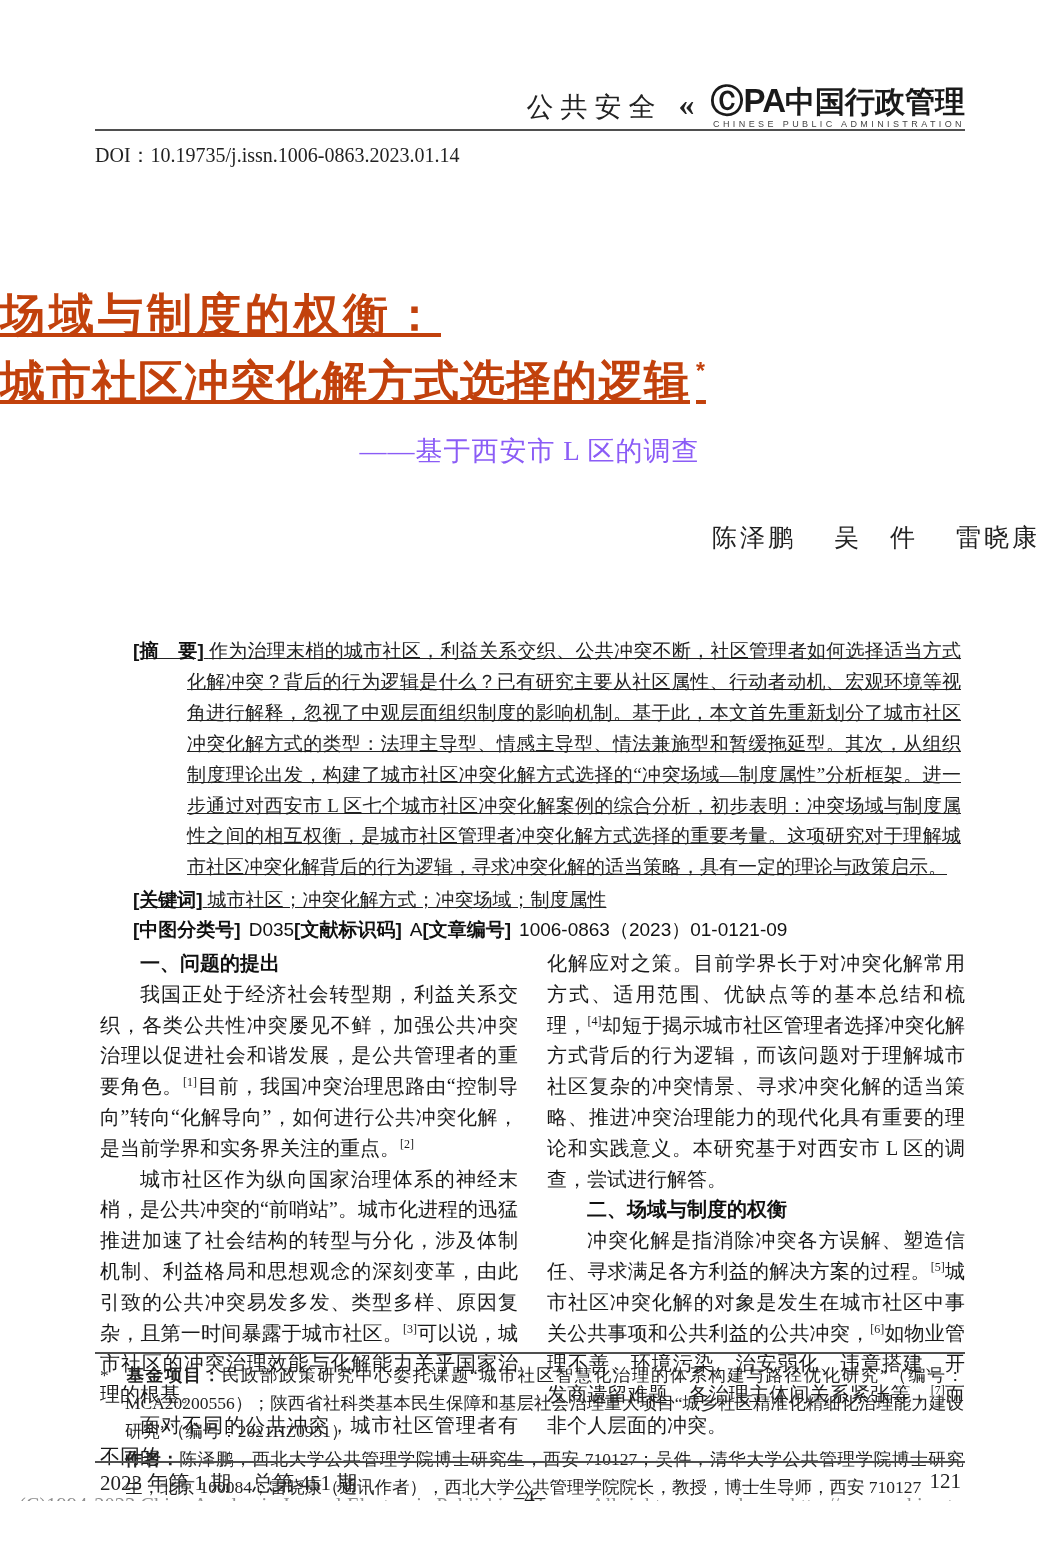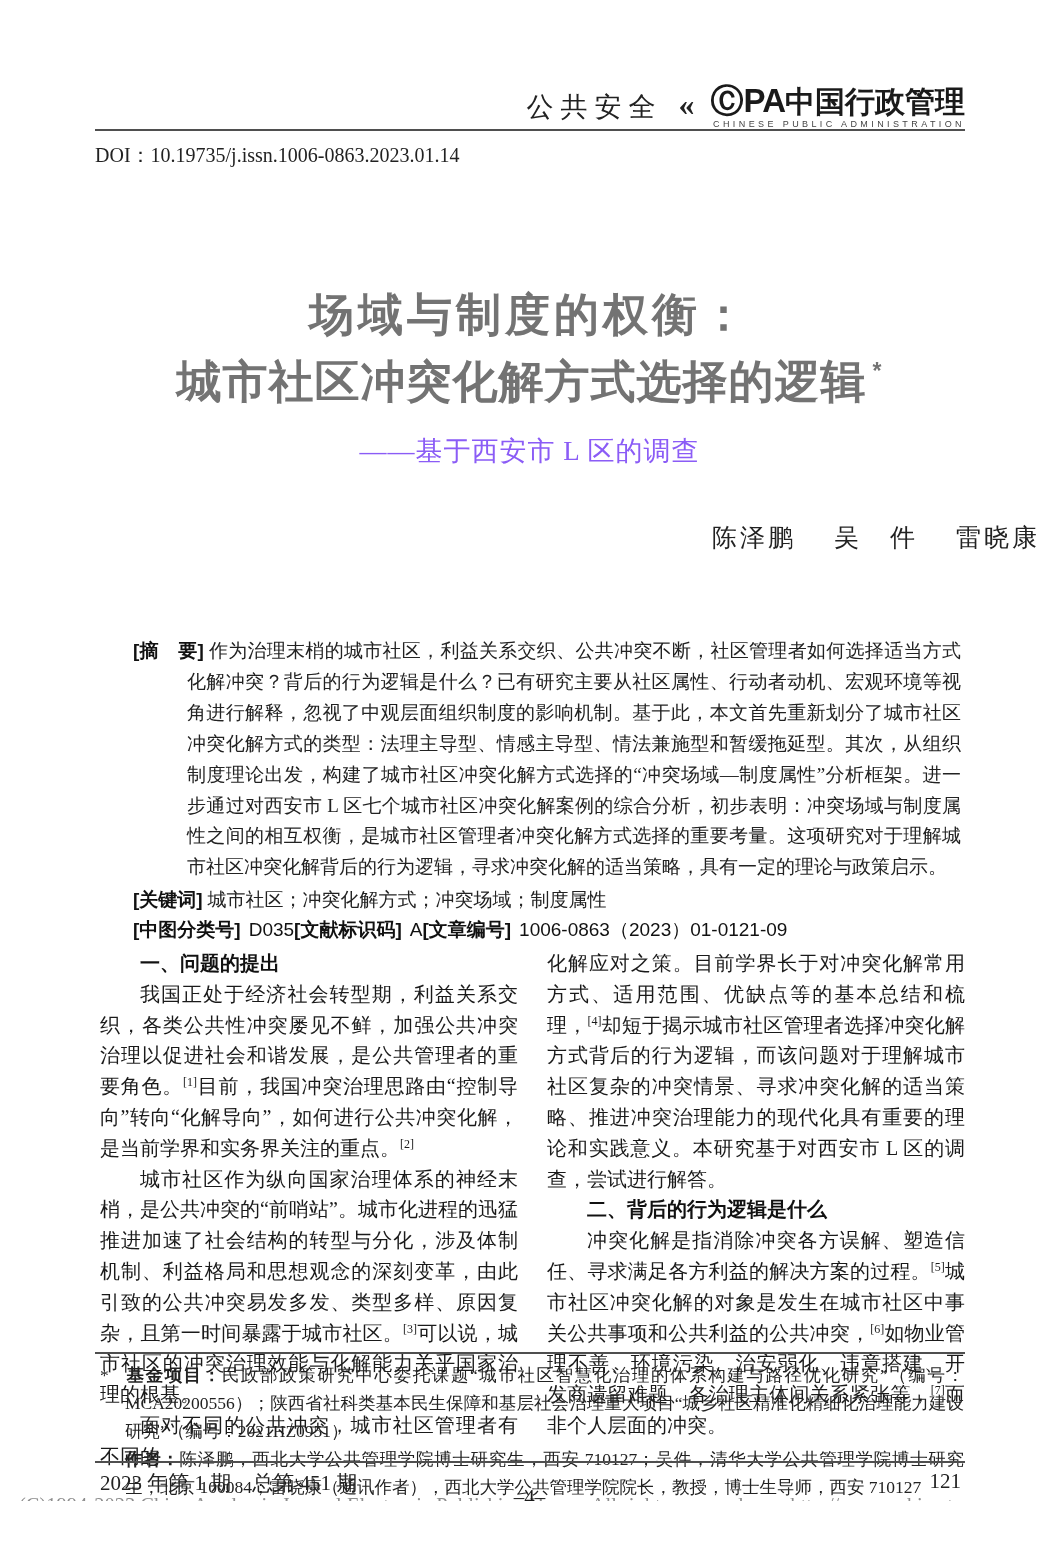--- a/index.html
+++ b/index.html
@@ -19,35 +19,35 @@
   .logo-cn { font-size:30px; letter-spacing:0px; }
   .logo-en { font-family:"Liberation Sans","DejaVu Sans",sans-serif; font-size:9px; letter-spacing:3.4px; color:#444; margin-top:3px; align-self:flex-end; }
   
   .rule { position:absolute; left:95px; right:94px; height:2px; background:#4f4f4f; }
   .rule-header { top:129px; }
   .rule-footnote { top:1352px; height:2px; }
   .rule-footer { top:1461px; }
   
   .doi { position:absolute; top:142px; left:95px; font-size:20px; color:#222; }
   
-  .title { position:absolute; top:286px; left:0; right:0; text-align:center;
+  .title { position:absolute; top:286px; left:0; right:0; 
     font-family:"Liberation Sans","DejaVu Sans",sans-serif; font-weight:900;
-    font-size:45px; line-height:57px; color:#737373; }
+    font-size:45px; line-height:57px; color:#c2410c;text-decoration:underline; }
   .title-line1 { letter-spacing:4px; }
   .title-line2 { letter-spacing:1px; }
   .title sup { font-size:23px; font-weight:bold; vertical-align:18px; margin-left:6px; }
   .subtitle { position:absolute; top:433px; left:0; right:0; text-align:center; font-size:27px; color:#8b5cf6; letter-spacing:1px; }
   
   .authors { position:absolute; top:521px; left:0; right:0; text-align:right; font-size:25px; color:#222; }
   .author { margin:0 19px; letter-spacing:3px; }
   
   .abstract, .keywords { position:absolute; left:133px; width:828px; font-size:19px; line-height:30.9px; text-align:justify; color:#222; }
   .abstract { top:636px; }
   .keywords { top:885px; }
-  .hang { padding-left:54px; text-indent:-54px; }
+  .hang { padding-left:54px; text-indent:-54px;text-decoration:underline; }
   .block-label { font-family:"Liberation Sans","DejaVu Sans",sans-serif; font-weight:bold; color:#111; }
   .classline { position:absolute; top:917px; left:133px; width:828px; font-size:19px; color:#111; display:flex; white-space:nowrap; }
   .class-value { font-family:"Liberation Sans","DejaVu Sans",sans-serif; margin-left:8px; }
   
   .body { position:absolute; top:948px; left:100px; width:865px; display:flex; gap:29px;
     font-size:20px; line-height:30.8px; text-align:justify; color:#1a1a1a; }
   .col { width:426px; }
   .body-heading { font-family:"Liberation Sans","DejaVu Sans",sans-serif; font-weight:bold; text-indent:2em; color:#111; }
   .body-para { text-indent:2em; }
   .body-para-cont { text-indent:0; }
@@ -110,21 +110,21 @@
 
   <div class="body">
     <div class="col">
         <div class="body-heading">一、问题的提出</div>
         <div class="body-para">我国正处于经济社会转型期，利益关系交织，各类公共性冲突屡见不鲜，加强公共冲突治理以促进社会和谐发展，是公共管理者的重要角色。<sup class="ref">[1]</sup>目前，我国冲突治理思路由“控制导向”转向“化解导向”，如何进行公共冲突化解，是当前学界和实务界关注的重点。<sup class="ref">[2]</sup></div>
         <div class="body-para">城市社区作为纵向国家治理体系的神经末梢，是公共冲突的“前哨站”。城市化进程的迅猛推进加速了社会结构的转型与分化，涉及体制机制、利益格局和思想观念的深刻变革，由此引致的公共冲突易发多发、类型多样、原因复杂，且第一时间暴露于城市社区。<sup class="ref">[3]</sup>可以说，城市社区的冲突治理效能与化解能力关乎国家治理的根基。</div>
         <div class="body-para">面对不同的公共冲突，城市社区管理者有不同的</div>
       </div>
     <div class="col">
         <div class="body-para-cont">化解应对之策。目前学界长于对冲突化解常用方式、适用范围、优缺点等的基本总结和梳理，<sup class="ref">[4]</sup>却短于揭示城市社区管理者选择冲突化解方式背后的行为逻辑，而该问题对于理解城市社区复杂的冲突情景、寻求冲突化解的适当策略、推进冲突治理能力的现代化具有重要的理论和实践意义。本研究基于对西安市 L 区的调查，尝试进行解答。</div>
-        <div class="body-heading">二、背后的行为逻辑是什么</div>
+        <div class="body-heading">二、场域与制度的权衡</div>
         <div class="body-para">冲突化解是指消除冲突各方误解、塑造信任、寻求满足各方利益的解决方案的过程。<sup class="ref">[5]</sup>城市社区冲突化解的对象是发生在城市社区中事关公共事项和公共利益的公共冲突，<sup class="ref">[6]</sup>如物业管理不善、环境污染、治安弱化、违章搭建、开发商遗留难题、各治理主体间关系紧张等，<sup class="ref">[7]</sup>而非个人层面的冲突。</div>
       </div>
   </div>
 
   <div class="rule rule-footnote"></div>
   <div class="footnote">
     <div class="fn-item fn-first"><span class="fn-marker">*</span><span class="fn-label">基金项目：</span><span>民政部政策研究中心委托课题“城市社区智慧化治理的体系构建与路径优化研究”（编号：MCA20200556）；陕西省社科类基本民生保障和基层社会治理重大项目“城乡社区精准化精细化治理能力建设研究”（编号：2021HZ0951）</span></div>
     <div class="fn-item"><span class="fn-label">作者：</span><span>陈泽鹏，西北大学公共管理学院博士研究生，西安 710127；吴件，清华大学公共管理学院博士研究生，北京 100084；雷晓康（通讯作者），西北大学公共管理学院院长，教授，博士生导师，西安 710127</span></div>
   </div>
 

